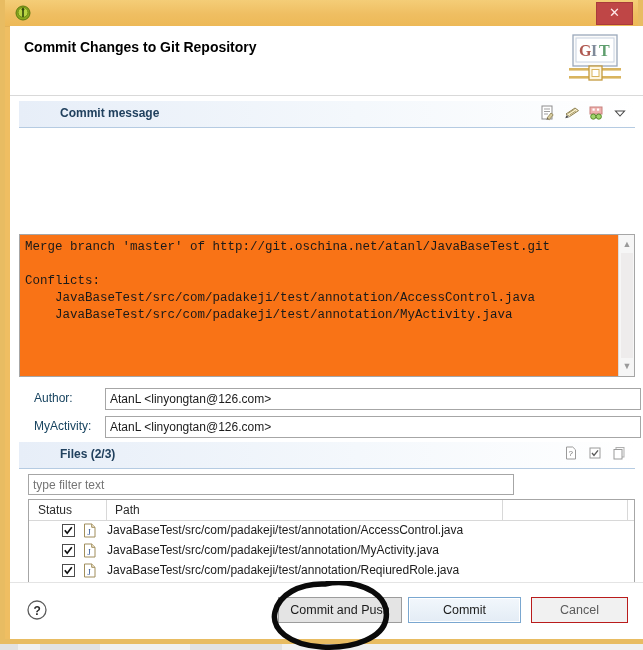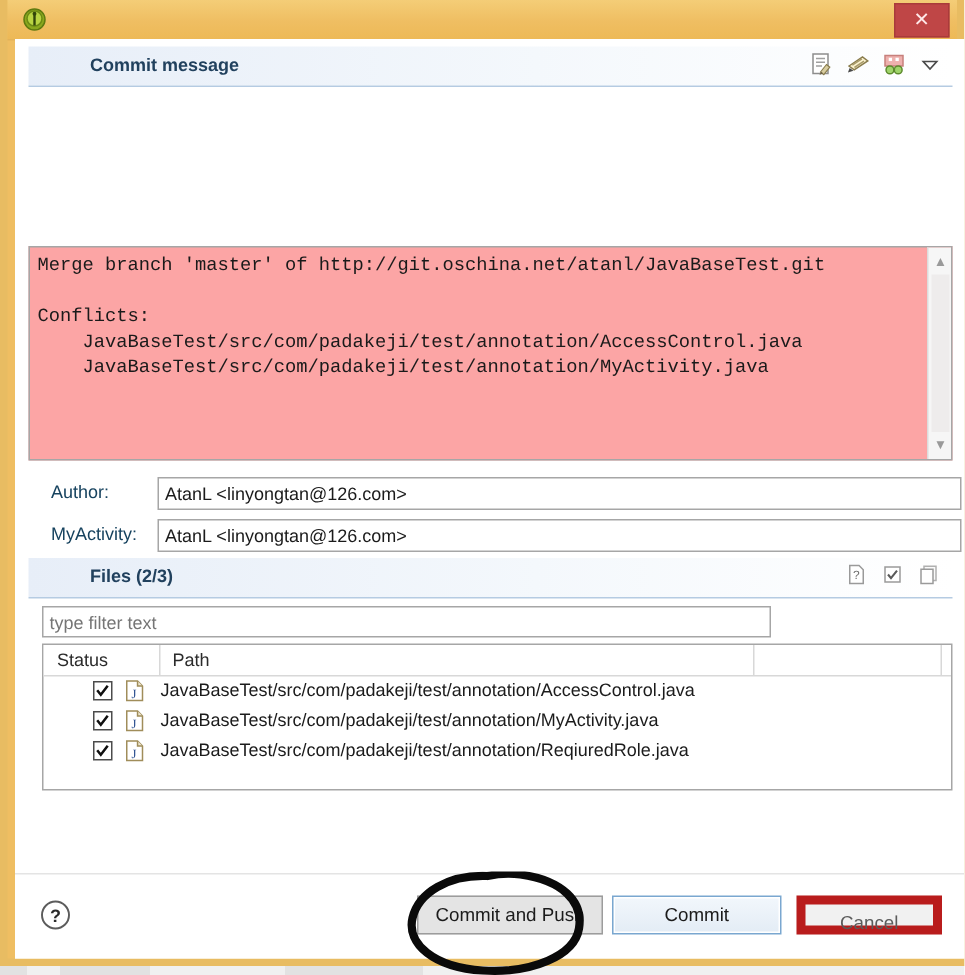--- a/index.html
+++ b/index.html
@@ -125,21 +125,21 @@
     gap: 6px;
   }
   .tool-icon { width: 18px; height: 18px; cursor: pointer; display:block; }
 
   
   .msg-wrap {
     position: absolute;
     left: 9px; top: 138px;
     width: 616px; height: 143px;
     border: 1px solid #a6a6a6;
-    background: #fca5a5;
+    background: #f97316;
     box-sizing: border-box;
   }
   .msg-text {
     position: absolute;
     left: 3px; top: 2px;
     right: 19px; bottom: 2px;
     font-family: "Liberation Mono", "DejaVu Sans Mono", monospace;
     font-size: 12.5px;
     line-height: 17px;
     color: #1a1a1a;
@@ -302,21 +302,21 @@
   }
   .btn-commit {
     left: 398px; width: 113px;
     background: linear-gradient(to bottom,#f2f7fc 0%, #e3ecf5 100%);
     border: 1px solid #7aa7d0;
     box-shadow: inset 0 0 0 1px #ffffff;
   }
   .btn-cancel {
     left: 521px; width: 97px;
     background: rgba(230,230,230,.55);
-    border: 6px solid #b91c1c;
+    border: 1px solid #b91c1c;
     color: #5b5b5b;
   }
 
   
   .annotation {
     position: absolute;
     left: 255px; top: 581px;
     width: 160px; height: 69px;
     pointer-events: none;
   }
@@ -354,20 +354,36 @@
           <ellipse cx="8" cy="7.4" rx="5" ry="5" fill="#b8d442" stroke="#6d8a15" stroke-width="1"></ellipse>
           <rect x="7.2" y="4" width="1.6" height="8" fill="#32460a"></rect>
           <circle cx="8" cy="4.2" r="1.3" fill="#32460a"></circle>
         </svg>
       </span>
       <div class="close-btn">✕</div>
     </div>
 
     <div class="dialog-body">
 
+      <div class="banner">
+        <div class="banner-title">Commit Changes to Git Repository</div>
+        <span class="banner-logo">
+          <svg width="58" height="54" viewBox="0 0 58 54">
+            <rect x="6" y="3" width="44" height="31" fill="#fbfbfb" stroke="#9aa8bb" stroke-width="1.3"></rect>
+            <rect x="9" y="6" width="38" height="24" fill="#ffffff" stroke="#c8d2e0" stroke-width="1"></rect>
+            <text x="12" y="24" font-family="Liberation Serif, serif" font-size="16" fill="#b05a52" font-weight="bold">G</text>
+            <text x="24" y="24" font-family="Liberation Serif, serif" font-size="16" fill="#7f8a99" font-weight="bold">I</text>
+            <text x="32" y="24" font-family="Liberation Serif, serif" font-size="16" fill="#5f9e6e" font-weight="bold">T</text>
+            <rect x="2" y="36" width="52" height="2.6" fill="#d9b45e"></rect>
+            <rect x="2" y="44" width="52" height="2.6" fill="#d9b45e"></rect>
+            <rect x="22" y="34" width="13" height="14" fill="#fdf6e2" stroke="#c49a3e" stroke-width="1.3"></rect>
+            <rect x="25" y="37.5" width="7" height="7" fill="#ffffff" stroke="#d9b45e" stroke-width="1"></rect>
+          </svg>
+        </span>
+      </div>
 
       <div class="content">
 
         <div class="section-head" style="top:5px; width:616px;">
           <span class="label">Commit message</span>
           <span class="section-tools">
             <span class="tool-icon">
               <svg width="18" height="18" viewBox="0 0 18 18">
                 <rect x="3" y="2" width="10" height="13" fill="#ffffff" stroke="#8d8d8d" stroke-width="1"></rect>
                 <line x1="5" y1="5" x2="11" y2="5" stroke="#9f9f9f"></line>

